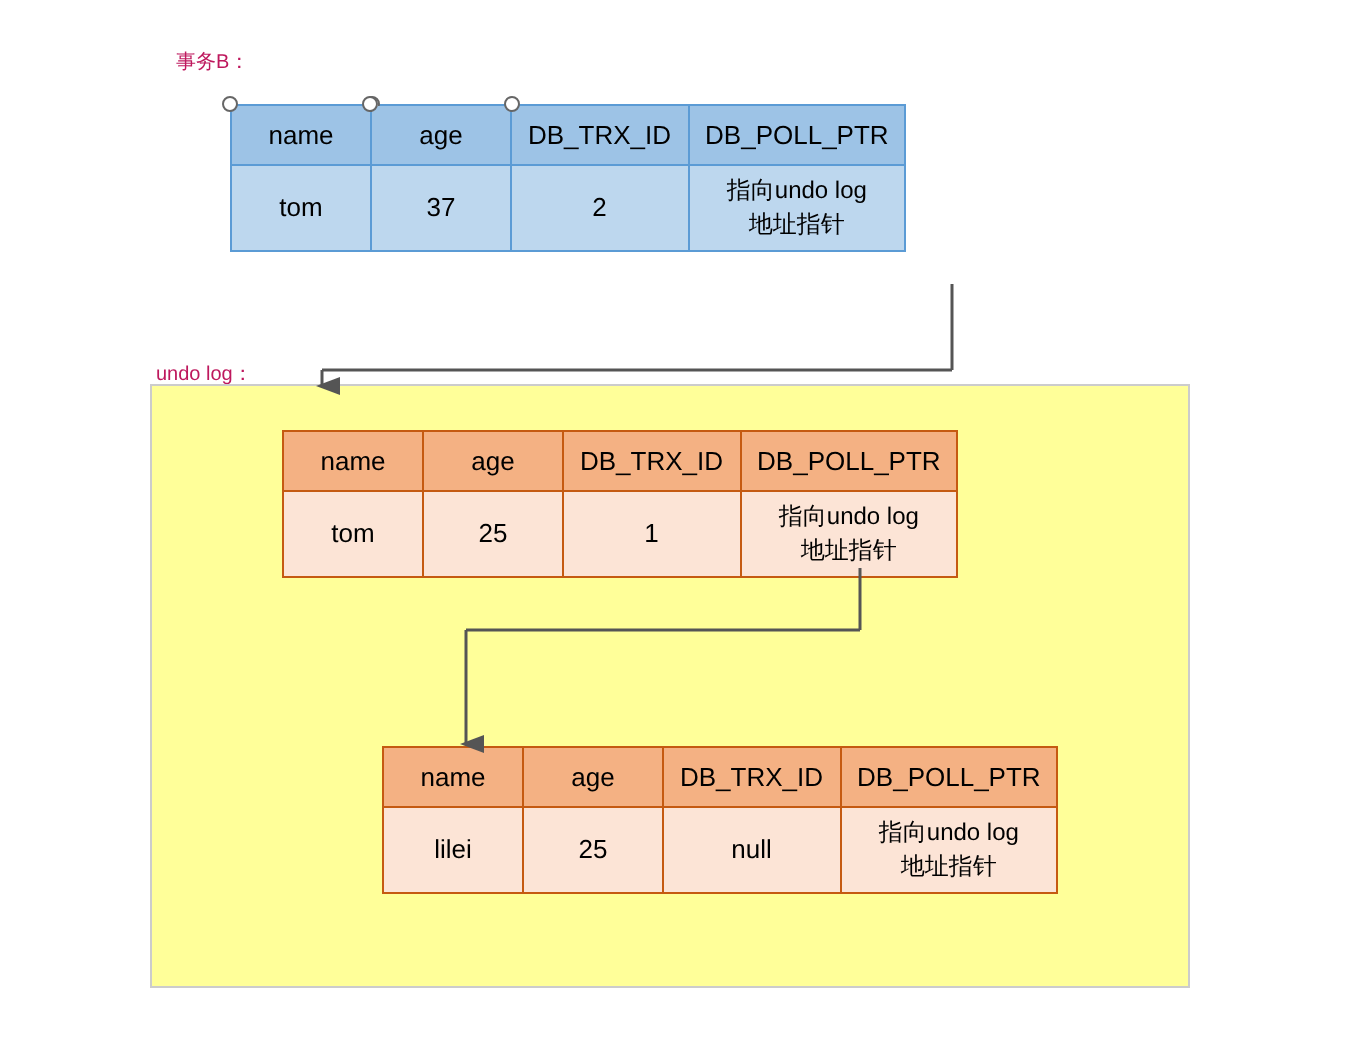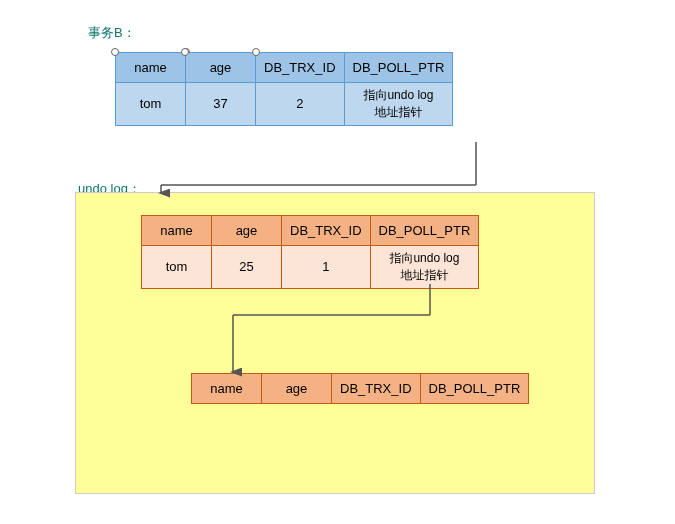--- a/index.html
+++ b/index.html
@@ -8,22 +8,22 @@
       height: 524px;
       background: #fff;
       font-family: Arial, sans-serif;
       font-size: 13px;
       position: relative;
       overflow: hidden;
     }
 
     .label {
       position: absolute;
-      font-size: 13px;
-      color: #0f766e;
+      font-size: 10px;
+      color: #be185d;
     }
 
     
     .blue-table {
       position: absolute;
       top: 52px;
       left: 115px;
       border-collapse: collapse;
     }
 
@@ -147,20 +147,26 @@
     </table>
 
   <table class="orange-table" style="top: 180px; left: 115px;">
     <tbody>
         <tr>
       <td><span>name</span></td>
       <td><span>age</span></td>
       <td><span>DB_TRX_ID</span></td>
       <td><span>DB_POLL_PTR</span></td>
     </tr>
+    <tr>
+      <td><span>lilei</span></td>
+      <td><span>25</span></td>
+      <td><span>null</span></td>
+      <td style="font-size:12px; line-height:1.4;"><span>指向undo log<br>地址指针</span></td>
+    </tr>
   </tbody>
     </table>
 
 </div>
 
 <svg class="arrows">
 
   <defs>
     <marker id="arrowhead" markerWidth="8" markerHeight="8" refX="6" refY="3" orient="auto">
       <polygon points="0 0, 8 3, 0 6" fill="#555"></polygon>

